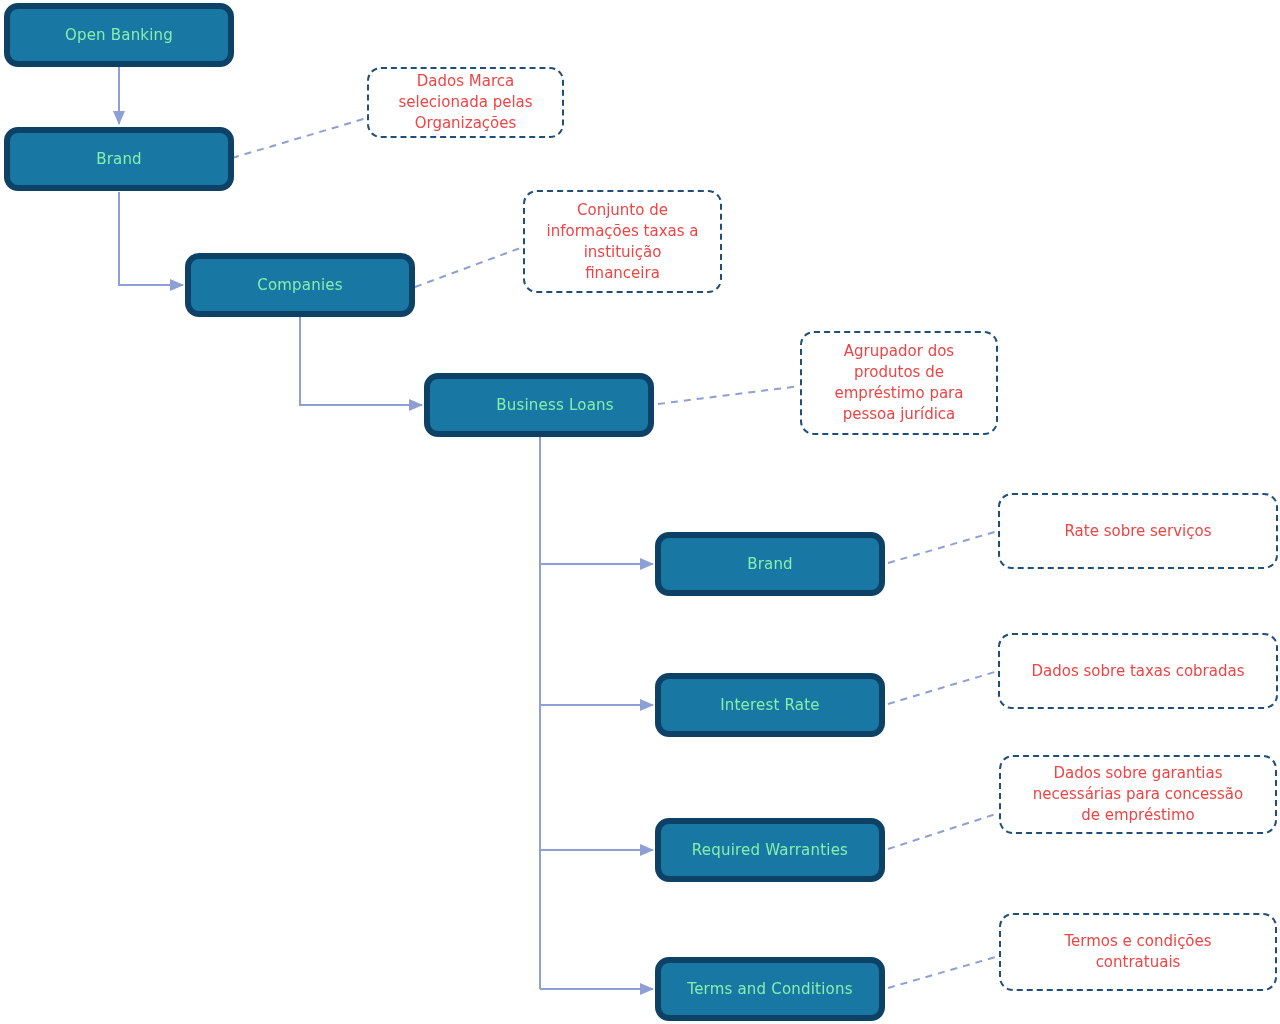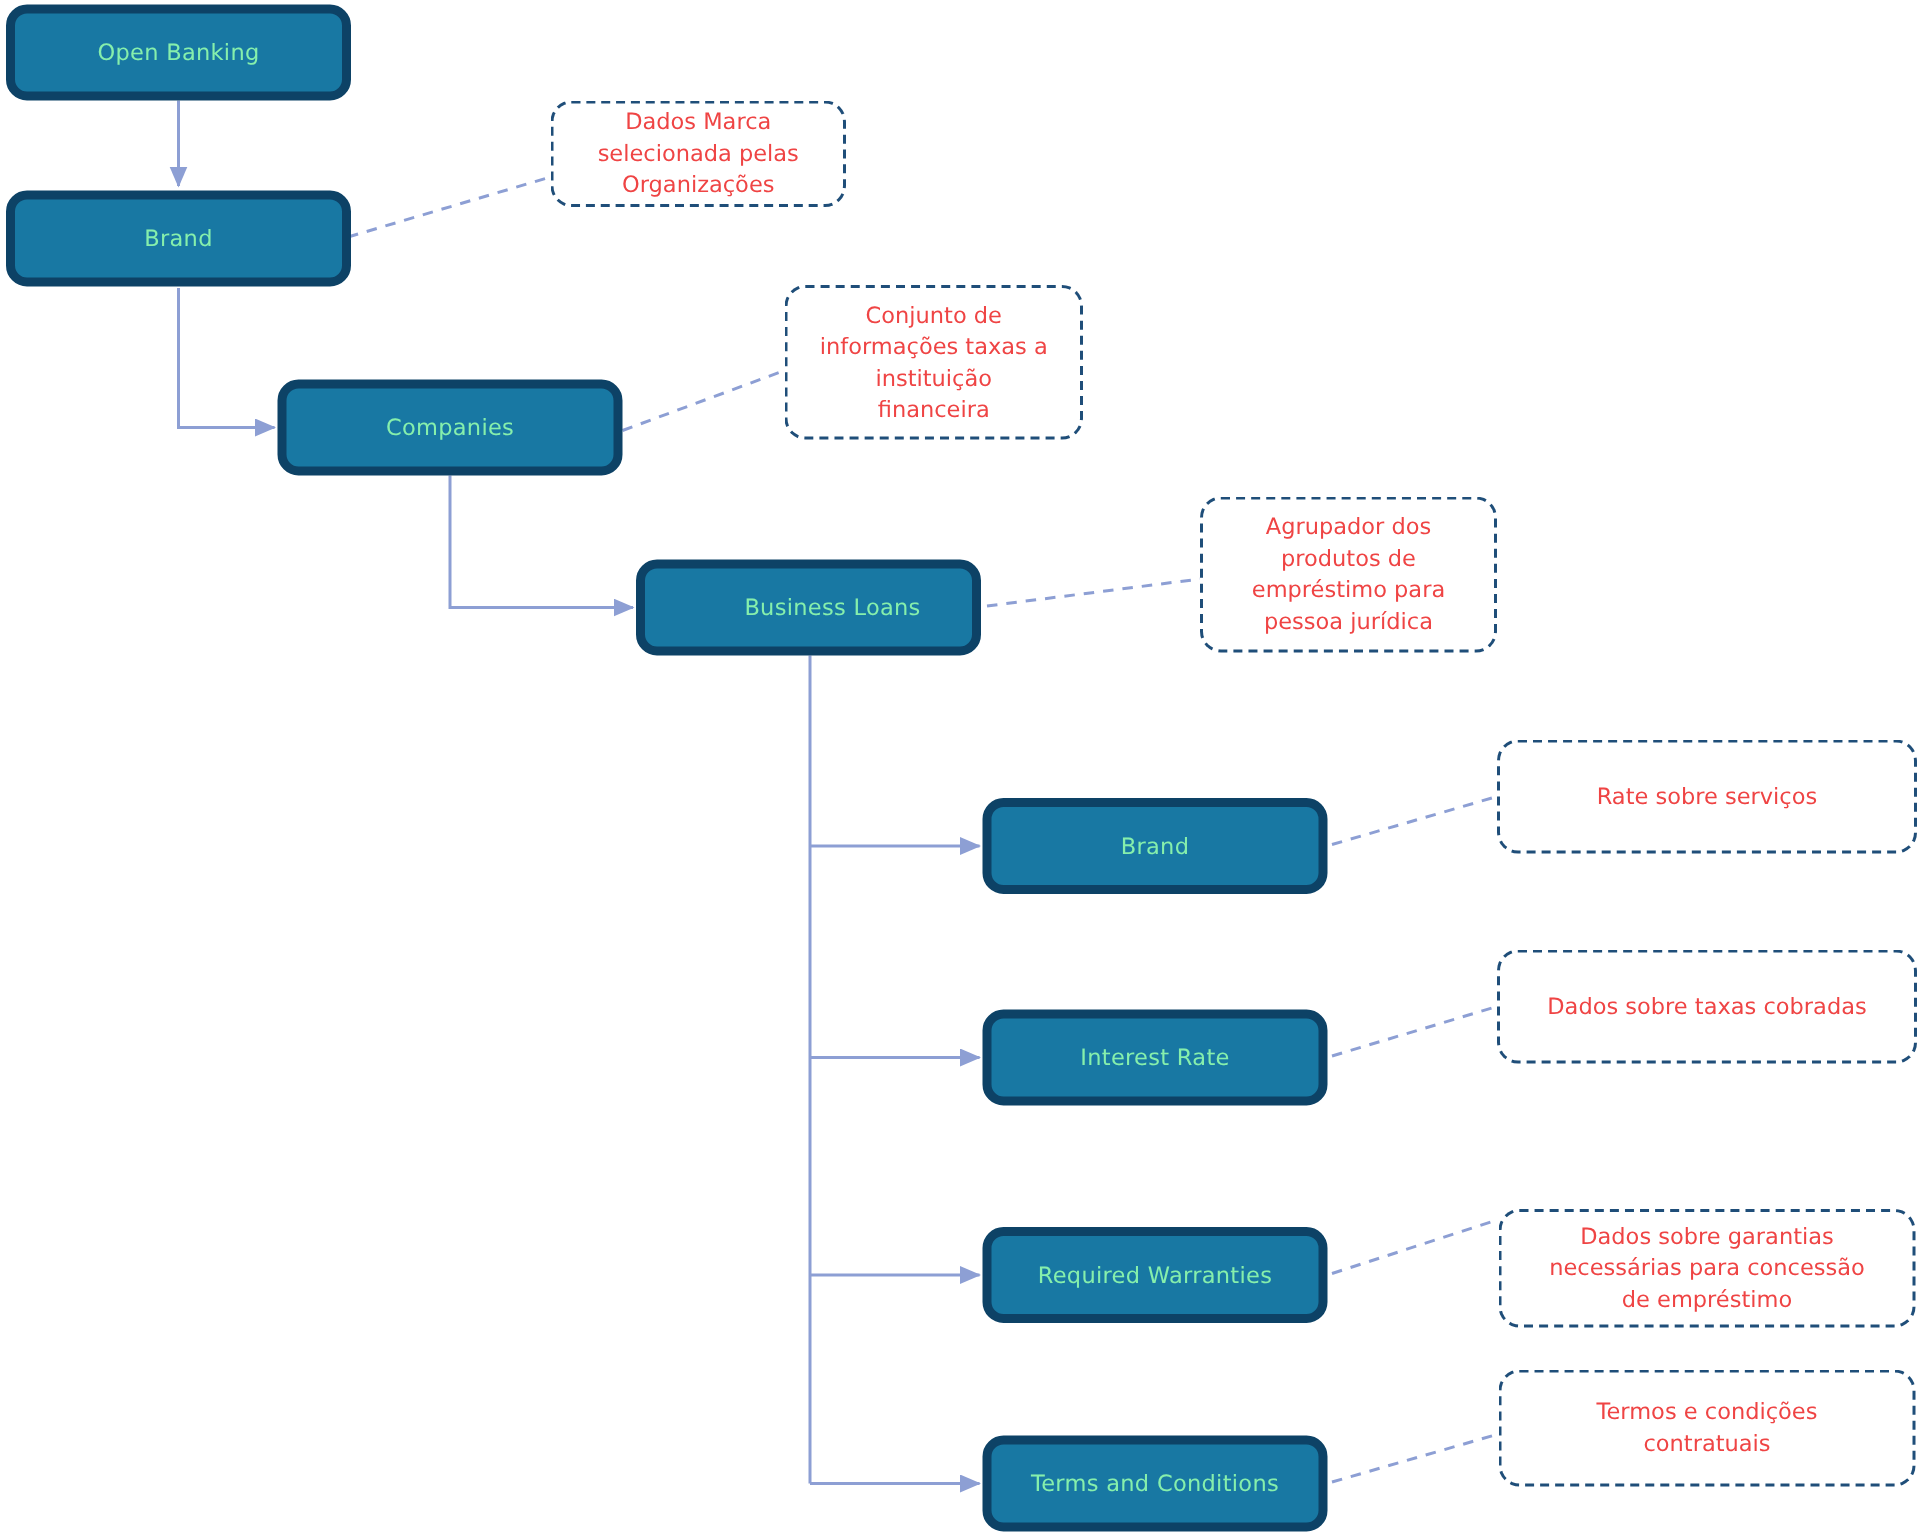--- a/index.html
+++ b/index.html
@@ -143,21 +143,21 @@
   </div>
 
   <div class="callout" style="left:998px; top:493px; width:280px; height:76px;">
     <span>Rate sobre serviços</span>
   </div>
 
   <div class="callout" style="left:998px; top:633px; width:280px; height:76px;">
     <span>Dados sobre taxas cobradas</span>
   </div>
 
-  <div class="callout" style="left:999px; top:806px; width:278px; height:79px;">
+  <div class="callout" style="left:999px; top:755px; width:278px; height:79px;">
     <span>Dados sobre garantias
 necessárias para concessão
 de empréstimo</span>
   </div>
 
   <div class="callout" style="left:999px; top:913px; width:278px; height:78px;">
     <span>Termos e condições
 contratuais</span>
   </div>
 

